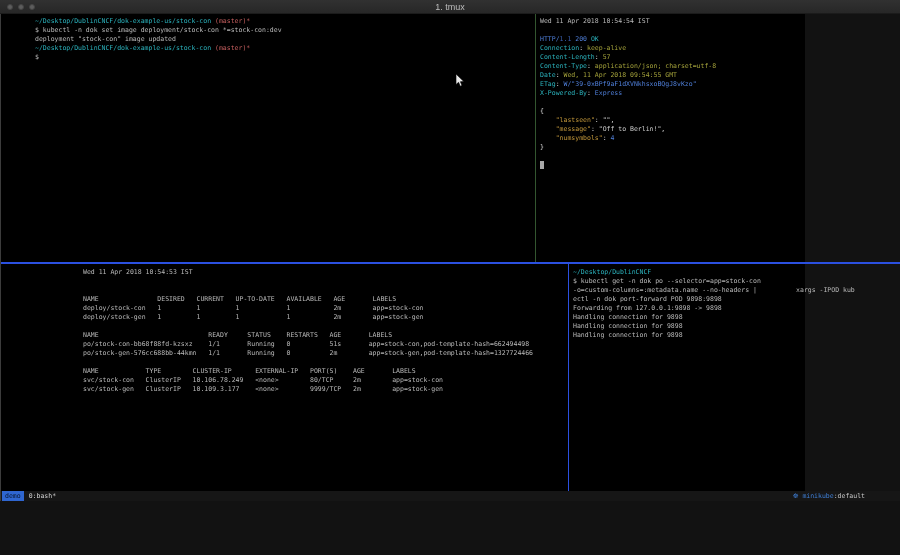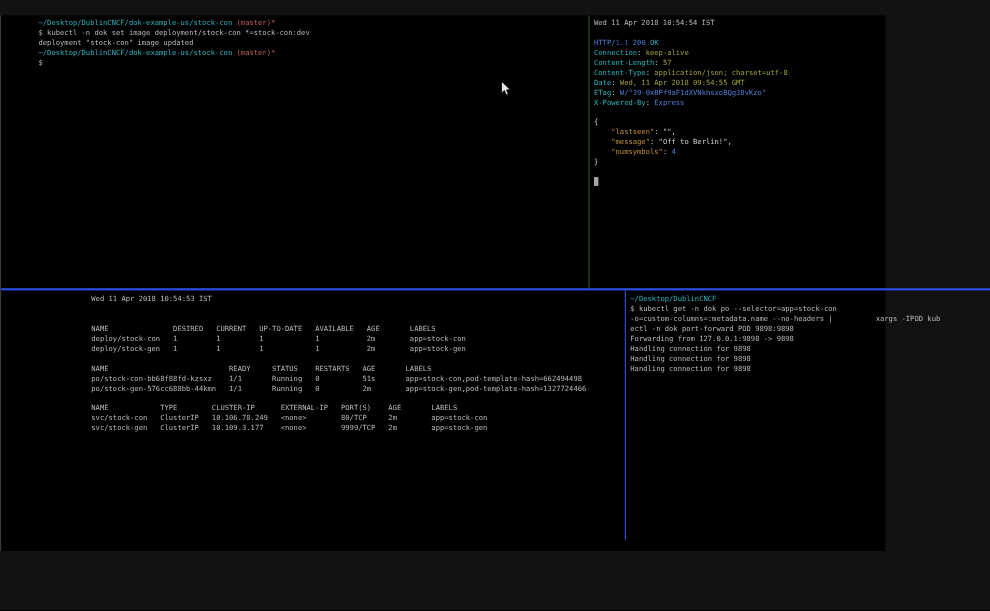--- a/index.html
+++ b/index.html
@@ -45,35 +45,50 @@
 
   .mouse { position:absolute; left:455px; top:60px; }
 
   .desktop-below { position:absolute; left:0; top:501px; width:900px; height:54px; background:#121212; }
 </style>
 </head>
 <body>
 
 <div class="screen">
 
+  <div class="titlebar">
+    <div class="traffic-lights">
+      <span class="tl"></span>
+      <span class="tl"></span>
+      <span class="tl"></span>
+    </div>
+    <div class="title">1. tmux</div>
+  </div>
 
   <div class="terminal">
 
     <div class="pane pane-tl"><div class="tline"><span style="color: rgb(43, 179, 189);">~/Desktop/DublinCNCF/dok-example-us/stock-con </span><span style="color: rgb(198, 95, 95);">(master)</span><span style="color: rgb(198, 95, 95);">*</span></div><div class="tline"><span>$ kubectl -n dok set image deployment/stock-con *=stock-con:dev</span></div><div class="tline"><span>deployment "stock-con" image updated</span></div><div class="tline"><span style="color: rgb(43, 179, 189);">~/Desktop/DublinCNCF/dok-example-us/stock-con </span><span style="color: rgb(198, 95, 95);">(master)</span><span style="color: rgb(198, 95, 95);">*</span></div><div class="tline"><span>$</span></div></div>
     <div class="vdiv-top"></div>
     <div class="pane pane-tr"><div class="tline"><span>Wed 11 Apr 2018 10:54:54 IST</span></div><div class="tline">&nbsp;</div><div class="tline"><span style="color: rgb(79, 127, 217);">HTTP</span><span style="color: rgb(79, 127, 217);">/</span><span style="color: rgb(58, 95, 174);">1.1</span><span> </span><span style="color: rgb(79, 127, 217);">200</span><span style="color: rgb(43, 179, 189);"> OK</span></div><div class="tline"><span style="color: rgb(43, 179, 189);">Connection</span><span style="color: rgb(218, 218, 218);">:</span><span style="color: rgb(163, 161, 58);"> keep-alive</span></div><div class="tline"><span style="color: rgb(43, 179, 189);">Content-Length</span><span style="color: rgb(218, 218, 218);">:</span><span style="color: rgb(163, 161, 58);"> 57</span></div><div class="tline"><span style="color: rgb(43, 179, 189);">Content-Type</span><span style="color: rgb(218, 218, 218);">:</span><span style="color: rgb(163, 161, 58);"> application/json; charset=utf-8</span></div><div class="tline"><span style="color: rgb(43, 179, 189);">Date</span><span style="color: rgb(218, 218, 218);">:</span><span style="color: rgb(163, 161, 58);"> Wed, 11 Apr 2018 09:54:55 GMT</span></div><div class="tline"><span style="color: rgb(43, 179, 189);">ETag</span><span style="color: rgb(218, 218, 218);">:</span><span style="color: rgb(79, 127, 217);"> W/"39-0xBPf9aF1dXVNkhsxoBQgJ8vKzo"</span></div><div class="tline"><span style="color: rgb(43, 179, 189);">X-Powered-By</span><span style="color: rgb(218, 218, 218);">:</span><span style="color: rgb(79, 127, 217);"> Express</span></div><div class="tline">&nbsp;</div><div class="tline"><span style="color: rgb(218, 218, 218);">{</span></div><div class="tline"><span>    </span><span style="color: rgb(194, 151, 58);">"lastseen"</span><span style="color: rgb(218, 218, 218);">:</span><span style="color: rgb(207, 207, 207);"> ""</span><span style="color: rgb(218, 218, 218);">,</span></div><div class="tline"><span>    </span><span style="color: rgb(194, 151, 58);">"message"</span><span style="color: rgb(218, 218, 218);">:</span><span style="color: rgb(207, 207, 207);"> "Off to Berlin!"</span><span style="color: rgb(218, 218, 218);">,</span></div><div class="tline"><span>    </span><span style="color: rgb(194, 151, 58);">"numsymbols"</span><span style="color: rgb(218, 218, 218);">:</span><span> </span><span style="color: rgb(79, 127, 217);">4</span></div><div class="tline"><span style="color: rgb(218, 218, 218);">}</span></div><div class="tline">&nbsp;</div><div class="tline"><span class="block-cursor"> </span></div></div>
 
     <div class="hdiv"></div>
 
     <div class="pane pane-bl"><div class="tline"><span>Wed 11 Apr 2018 10:54:53 IST</span></div><div class="tline">&nbsp;</div><div class="tline">&nbsp;</div><div class="tline"><span>NAME               DESIRED   CURRENT   UP-TO-DATE   AVAILABLE   AGE       LABELS</span></div><div class="tline"><span>deploy/stock-con   1         1         1            1           2m        app=stock-con</span></div><div class="tline"><span>deploy/stock-gen   1         1         1            1           2m        app=stock-gen</span></div><div class="tline">&nbsp;</div><div class="tline"><span>NAME                            READY     STATUS    RESTARTS   AGE       LABELS</span></div><div class="tline"><span>po/stock-con-bb68f88fd-kzsxz    1/1       Running   0          51s       app=stock-con,pod-template-hash=662494498</span></div><div class="tline"><span>po/stock-gen-576cc688bb-44kmn   1/1       Running   0          2m        app=stock-gen,pod-template-hash=1327724466</span></div><div class="tline">&nbsp;</div><div class="tline"><span>NAME            TYPE        CLUSTER-IP      EXTERNAL-IP   PORT(S)    AGE       LABELS</span></div><div class="tline"><span>svc/stock-con   ClusterIP   10.106.78.249   &lt;none&gt;        80/TCP     2m        app=stock-con</span></div><div class="tline"><span>svc/stock-gen   ClusterIP   10.109.3.177    &lt;none&gt;        9999/TCP   2m        app=stock-gen</span></div></div>
     <div class="vdiv-bottom"></div>
     <div class="pane pane-br"><div class="tline"><span style="color: rgb(43, 179, 189);">~/Desktop/DublinCNCF</span></div><div class="tline"><span>$ kubectl get -n dok po --selector=app=stock-con</span></div><div class="tline"><span>-o=custom-columns=:metadata.name --no-headers |          xargs -IPOD kub</span></div><div class="tline"><span>ectl -n dok port-forward POD 9898:9898</span></div><div class="tline"><span>Forwarding from 127.0.0.1:9898 -&gt; 9898</span></div><div class="tline"><span>Handling connection for 9898</span></div><div class="tline"><span>Handling connection for 9898</span></div><div class="tline"><span>Handling connection for 9898</span></div></div>
 
     <svg class="mouse" width="9" height="13" viewBox="0 0 9 13">
       <path d="M0 0 L0 10.5 L2.6 8.3 L4.2 12.2 L6 11.4 L4.4 7.7 L7.8 7.5 Z" fill="#e8e8e8" stroke="#000" stroke-width="0.6"></path>
     </svg>
 
+    <div class="statusbar">
+      <span class="session-chip">demo</span><span class="window-label">0:bash*</span>
+      <span class="status-right">
+        <span class="kube-icon">☸</span>
+        <span class="kube-cluster">minikube</span><span class="kube-ns">:default</span>
+      </span>
+    </div>
 
   </div>
 
   <div class="desktop-below"></div>
 
 </div>
 
 </body></html>

